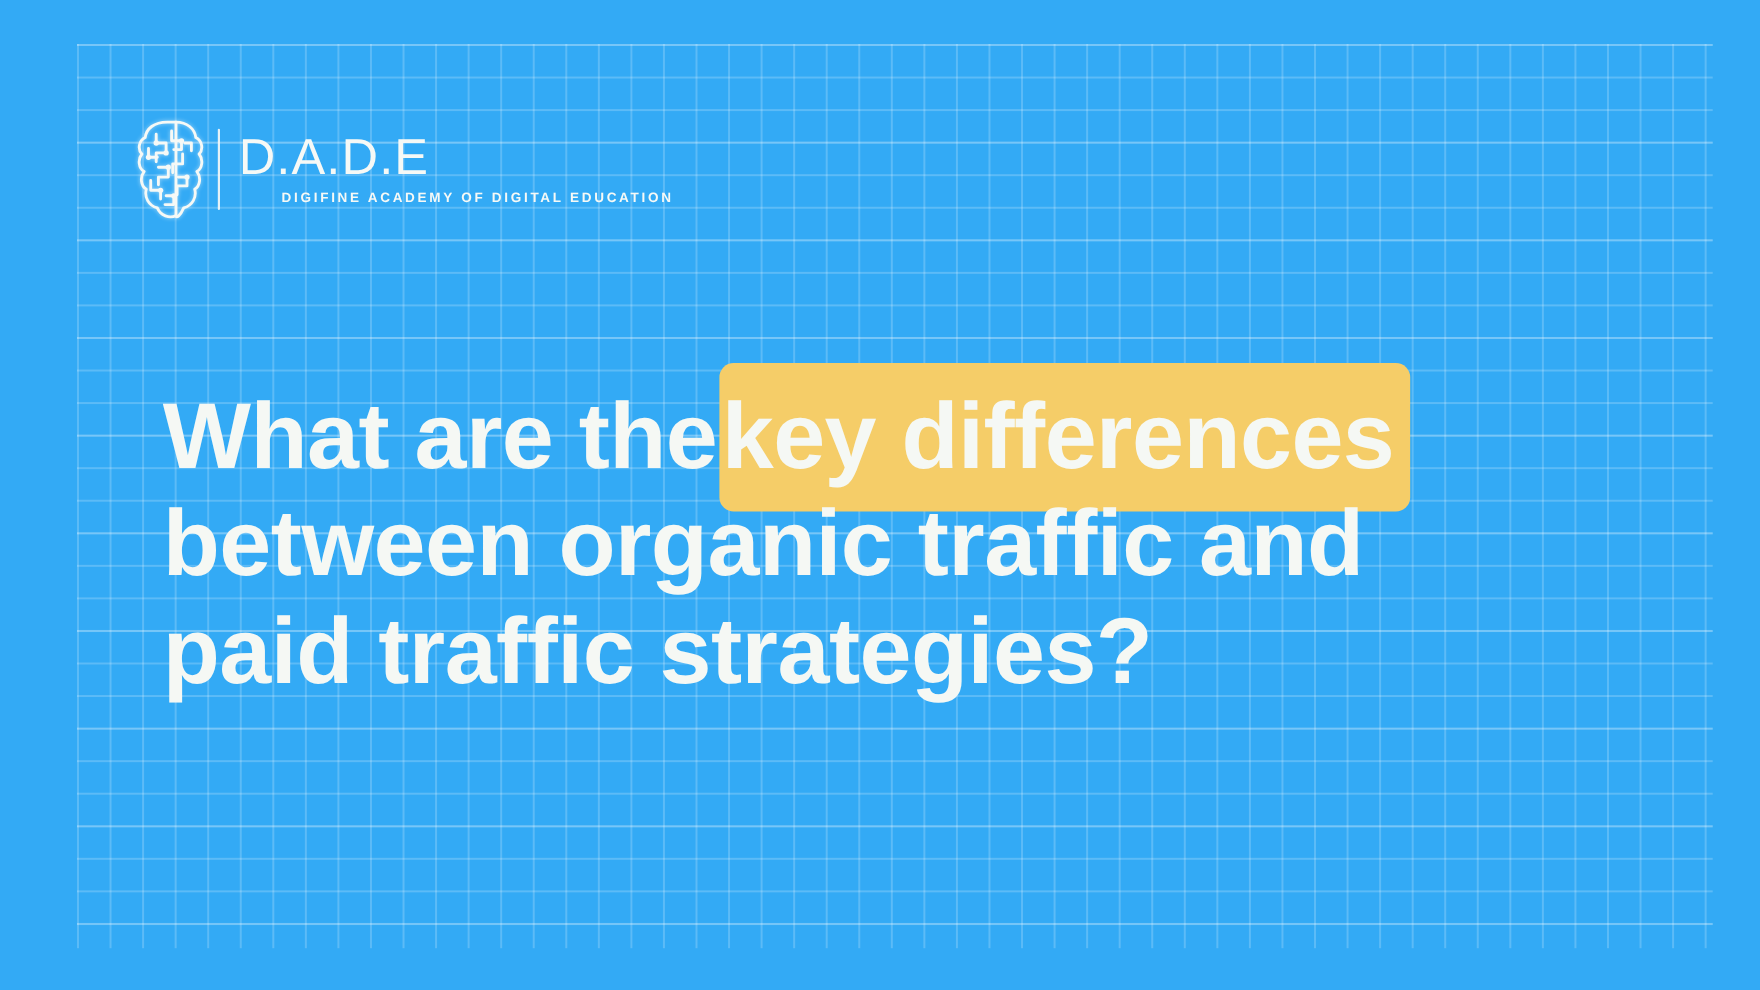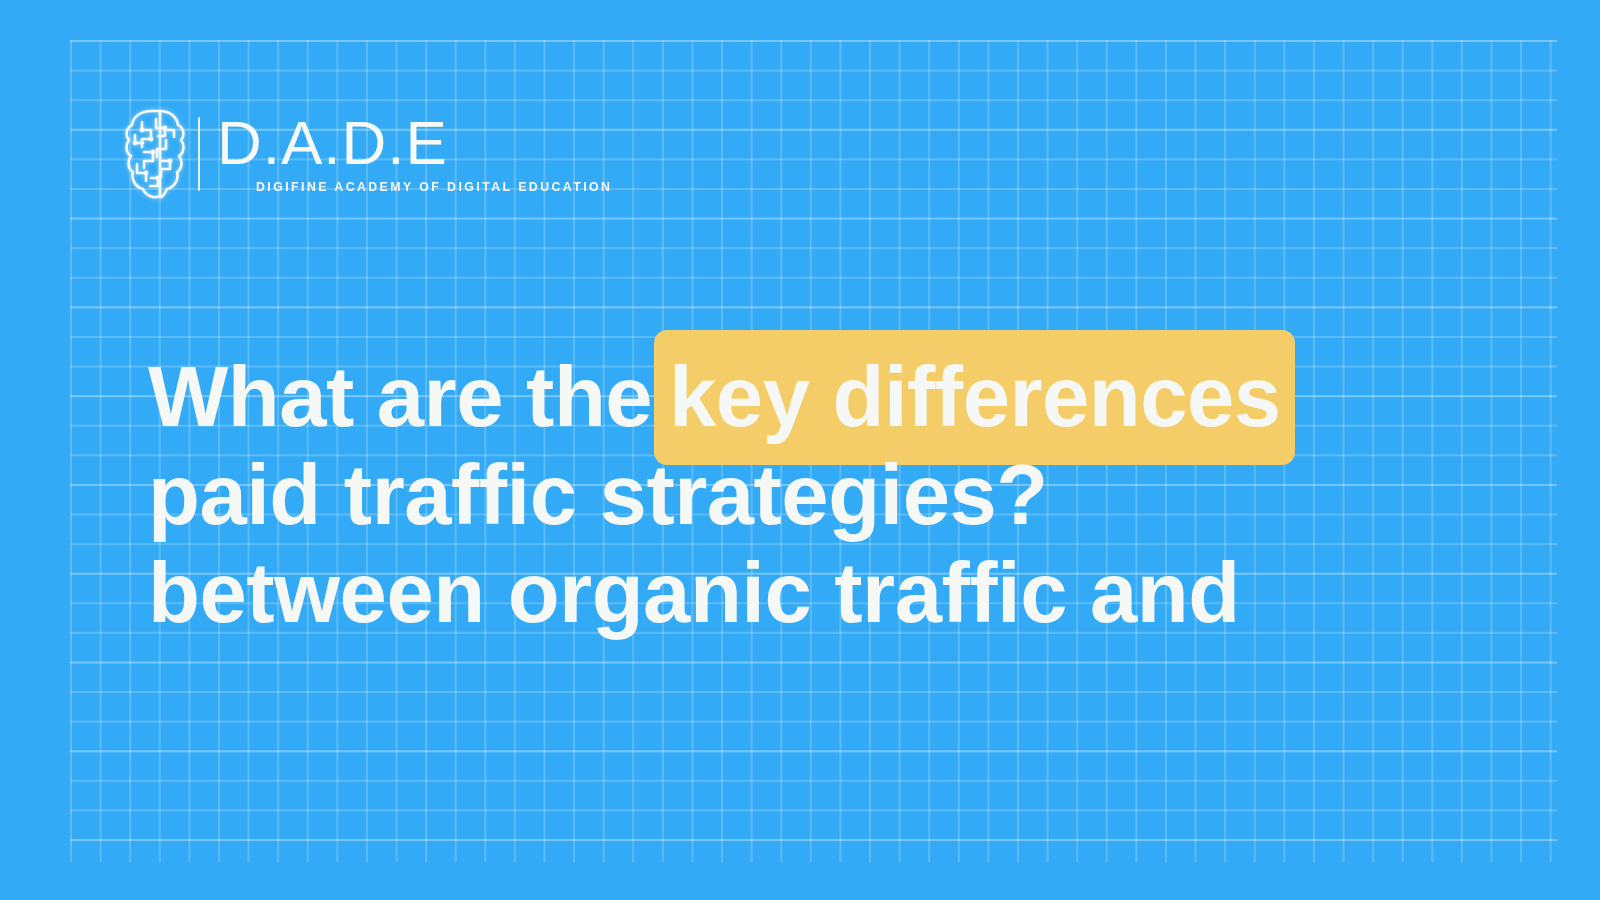--- a/index.html
+++ b/index.html
@@ -59,21 +59,21 @@
     margin: 0 17px 0 10px;
     border-radius: 1px;
   }
   .logo-text {
     display: flex;
     flex-direction: column;
     justify-content: center;
   }
   .logo-word {
     color: #F6F9F6;
-    font-size: 62px;
+    font-size: 46px;
     font-weight: 400;
     letter-spacing: 1px;
     line-height: 0.92;
     white-space: nowrap;
   }
   .logo-tagline {
     color: #F6F9F6;
     font-size: 12.3px;
     font-weight: 700;
     letter-spacing: 2.45px;
@@ -94,21 +94,21 @@
     line-height: 98px;
     letter-spacing: -0.5px;
   }
   .headline .line {
     display: block;
     white-space: nowrap;
   }
   .hl-mark {
     background: #F5CD68;
     border-radius: 13px;
-    padding: 19px 14px 21px 15px;
+    padding: 19px 14px 21px 2px;
     margin-left: 2px;
     box-decoration-break: clone;
     -webkit-box-decoration-break: clone;
     color: #F5F8F4;
   }
 </style>
 </head>
 <body>
 
 <div class="slide">
@@ -147,17 +147,17 @@
     <div class="logo-divider"></div>
 
     <div class="logo-text">
       <div class="logo-word">D.A.D.E</div>
       <div class="logo-tagline">DIGIFINE ACADEMY OF DIGITAL EDUCATION</div>
     </div>
   </div>
 
   <div class="headline">
     <span class="line"><span>What are the</span><span class="hl-mark">key differences</span></span>
+    <span class="line">between organic traffic and</span>
     <span class="line">paid traffic strategies?</span>
-    <span class="line">between organic traffic and</span>
   </div>
 
 </div>
 
 </body></html>

